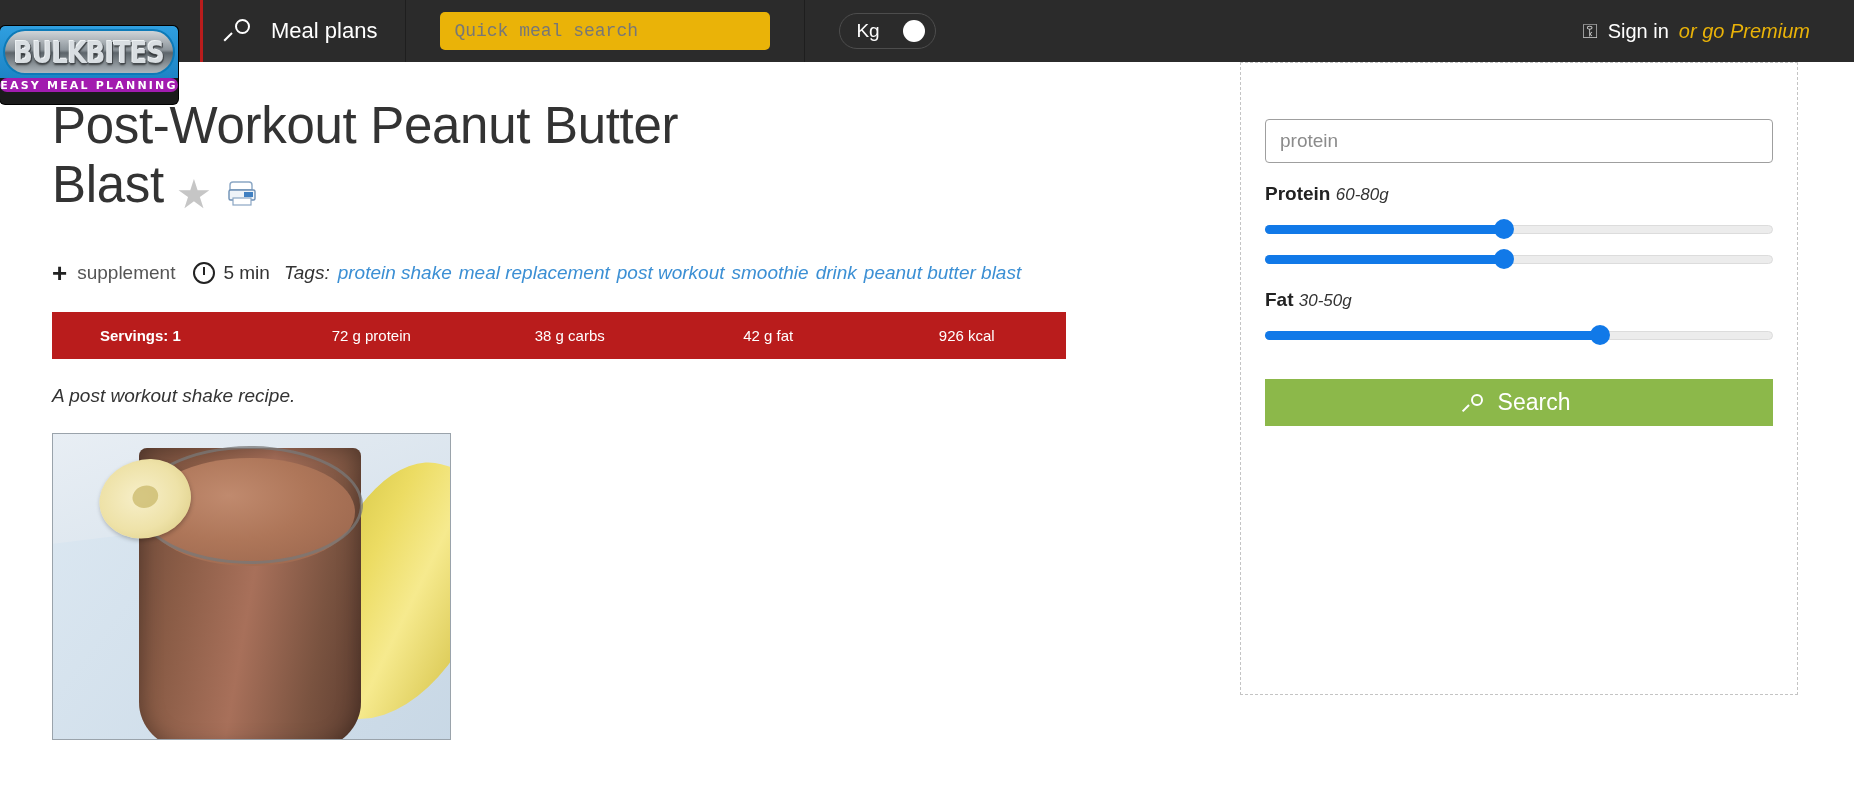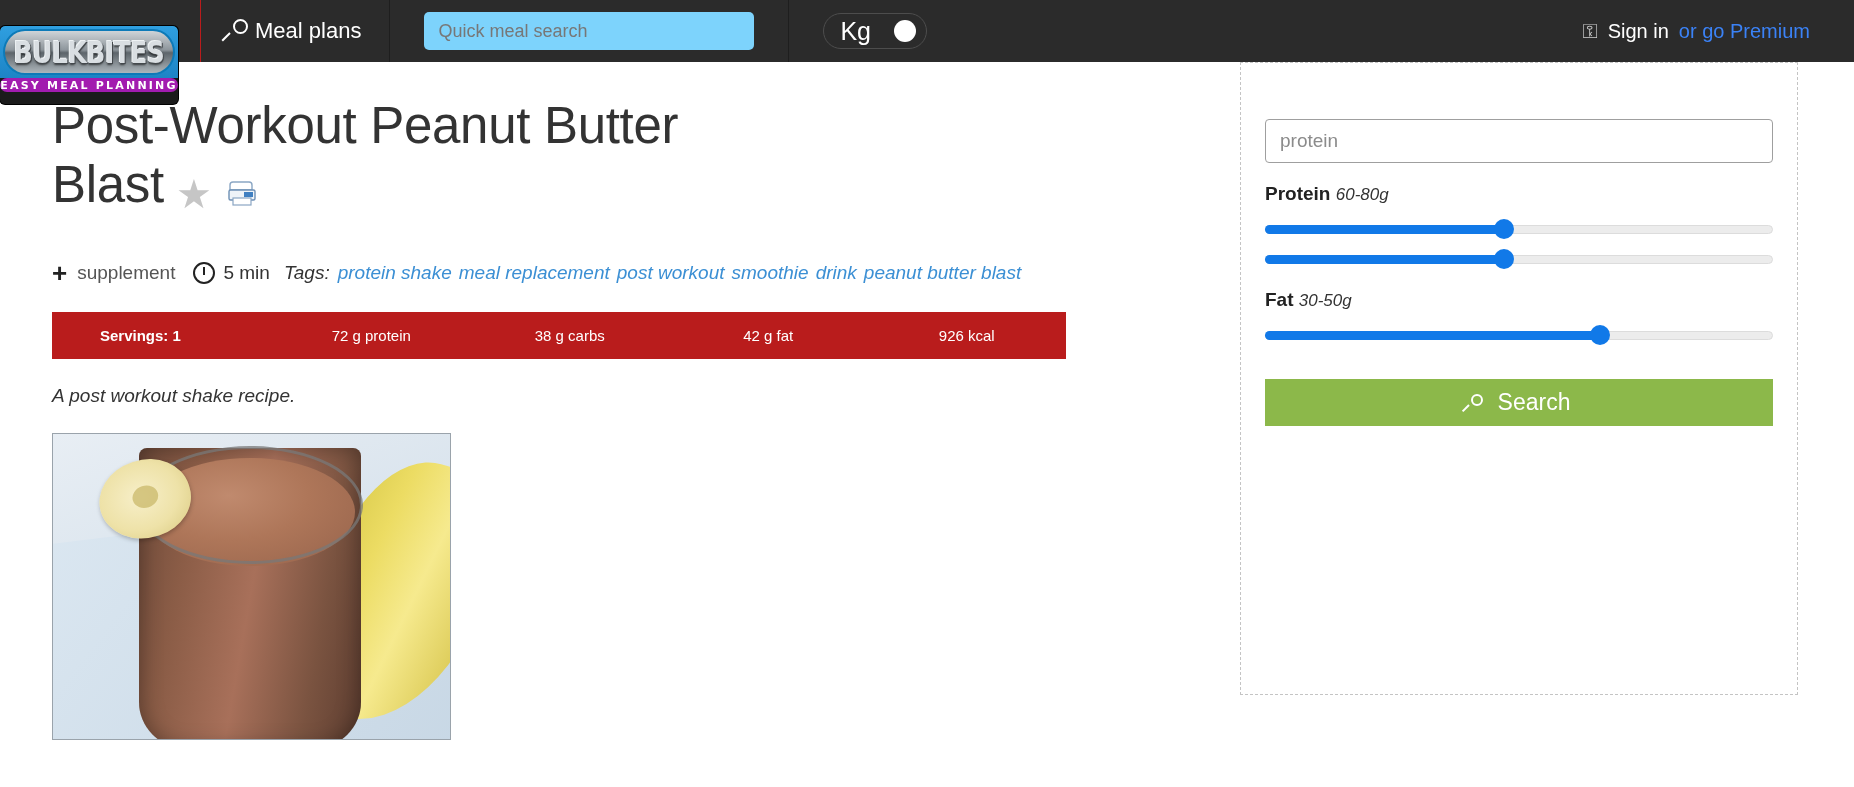--- a/index.html
+++ b/index.html
@@ -67,62 +67,62 @@
   }
   .logo-sub {
     font-family: "DejaVu Sans", sans-serif;
     color: #ffffff;
     font-weight: bold;
     font-size: 11px;
     letter-spacing: 2.2px;
   }
 
   .nav-item {
-    display: flex; align-items: center; gap: 0;
+    display: flex; align-items: center; gap: 14px;
     padding: 0 28px;
     color: #fff;
     font-size: 22px;
-    border-left: 1px solid #b91c1c;
+    border-left: 3px solid #b91c1c;
     border-right: 1px solid #1e1e1e;
     cursor: pointer;
     white-space: nowrap;
   }
   .nav-search-cell {
     display: flex; align-items: center;
     padding: 0 34px;
     border-right: 1px solid #1e1e1e;
   }
   .quick-search {
     width: 330px; height: 38px;
     border: none; border-radius: 5px;
-    background: #7dd3fc;
+    background: #eab308;
     padding: 0 14px;
     font-size: 18px;
     color: #555;
-    font-family: Liberation Sans, sans-serif;
+    font-family: Liberation Mono, monospace;
   }
   .quick-search::placeholder { color: #777; }
 
   .unit-cell { display: flex; align-items: center; padding: 0 34px; }
   .unit-toggle {
     display: flex; align-items: center; gap: 23px;
     height: 36px; padding: 0 10px 0 16px;
     border: 1px solid #4d4d4d; border-radius: 20px;
-    color: #fff; font-size: 25px; cursor: pointer; justify-content: space-between;
+    color: #fff; font-size: 19px; cursor: pointer; justify-content: space-between;
   }
   .unit-knob { width: 22px; height: 22px; border-radius: 50%; background: #fff; }
 
   .signin-cell {
     margin-left: auto;
     display: flex; align-items: center; gap: 10px;
     padding: 0 44px 0 0;
     font-size: 20px; color: #fff;
   }
   .signin-cell .key { font-size: 20px; color: #cfcfcf; }
-  .premium-link { color: #3b82f6; cursor: pointer; }
+  .premium-link { color: #eab308; cursor: pointer; font-style: italic; }
 
   
   .mag { display:inline-block; position: relative; width: 26px; height: 26px; }
   .mag i {
     position: absolute; top: 1px; left: 4px;
     width: 15px; height: 15px; border: 2px solid #fff; border-radius: 50%;
   }
   .mag i::after {
     content: ""; position: absolute; left: -6px; top: 12px;
     width: 2px; height: 11px; background: #fff;

